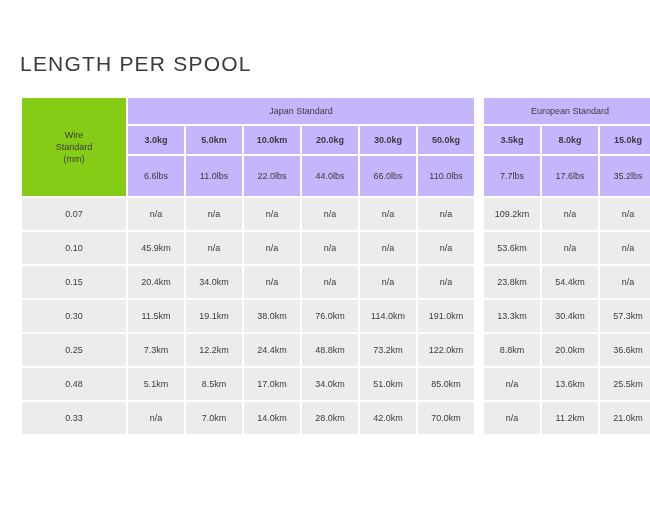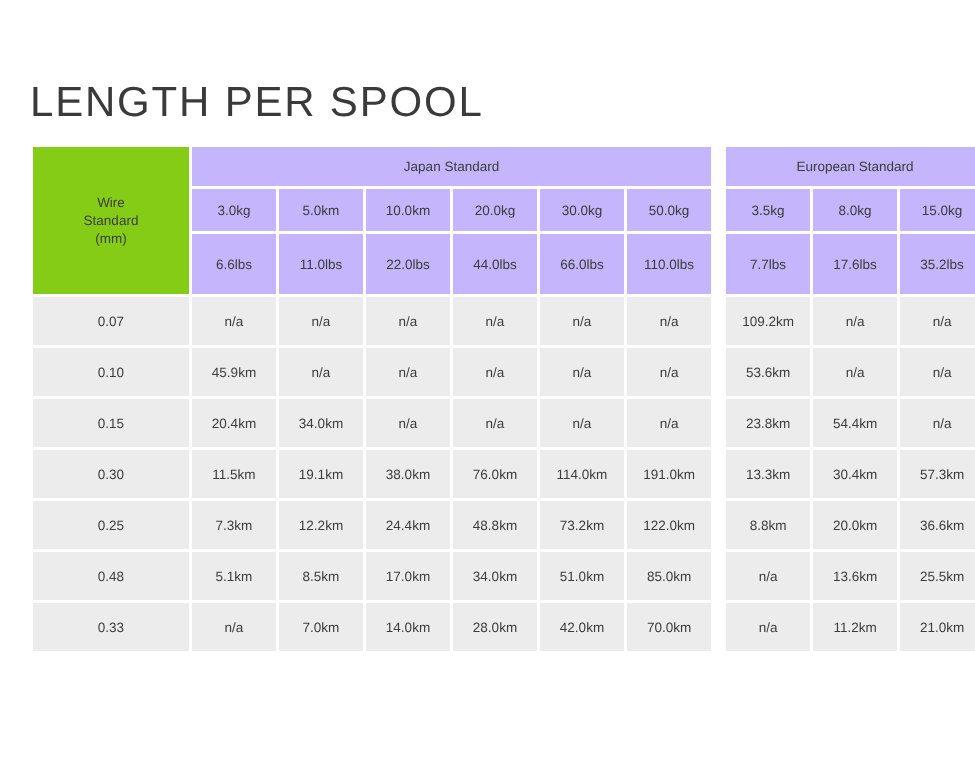--- a/index.html
+++ b/index.html
@@ -18,21 +18,21 @@
     position: relative;
     width: 650px;
     height: 507px;
     box-sizing: border-box;
     padding: 0;
   }
   .title {
     position: absolute;
     left: 20px;
     top: 52px;
-    font-size: 28px;
+    font-size: 21px;
     letter-spacing: 1.2px;
     font-weight: 400;
     color: #3a3a3a;
   }
   .table-wrap {
     position: absolute;
     left: 20px;
     top: 96px;
     width: 610px;
   }
@@ -55,21 +55,21 @@
     background: #c4b5fd;
     height: 24px;
     font-size: 9.5px;
     color: #2f2f2f;
   }
   .hdr-blue.group {
     height: 26px;
   }
   .hdr-blue.kg {
     height: 28px;
-    font-weight: normal;
+    font-weight: bold;
     margin-top: 16px;
   }
   .hdr-blue.lbs {
     height: 40px;
   }
   .wire-cell {
     background: #84cc16;
     font-size: 9px;
     line-height: 1.35;
     color: #2f2f2f;

